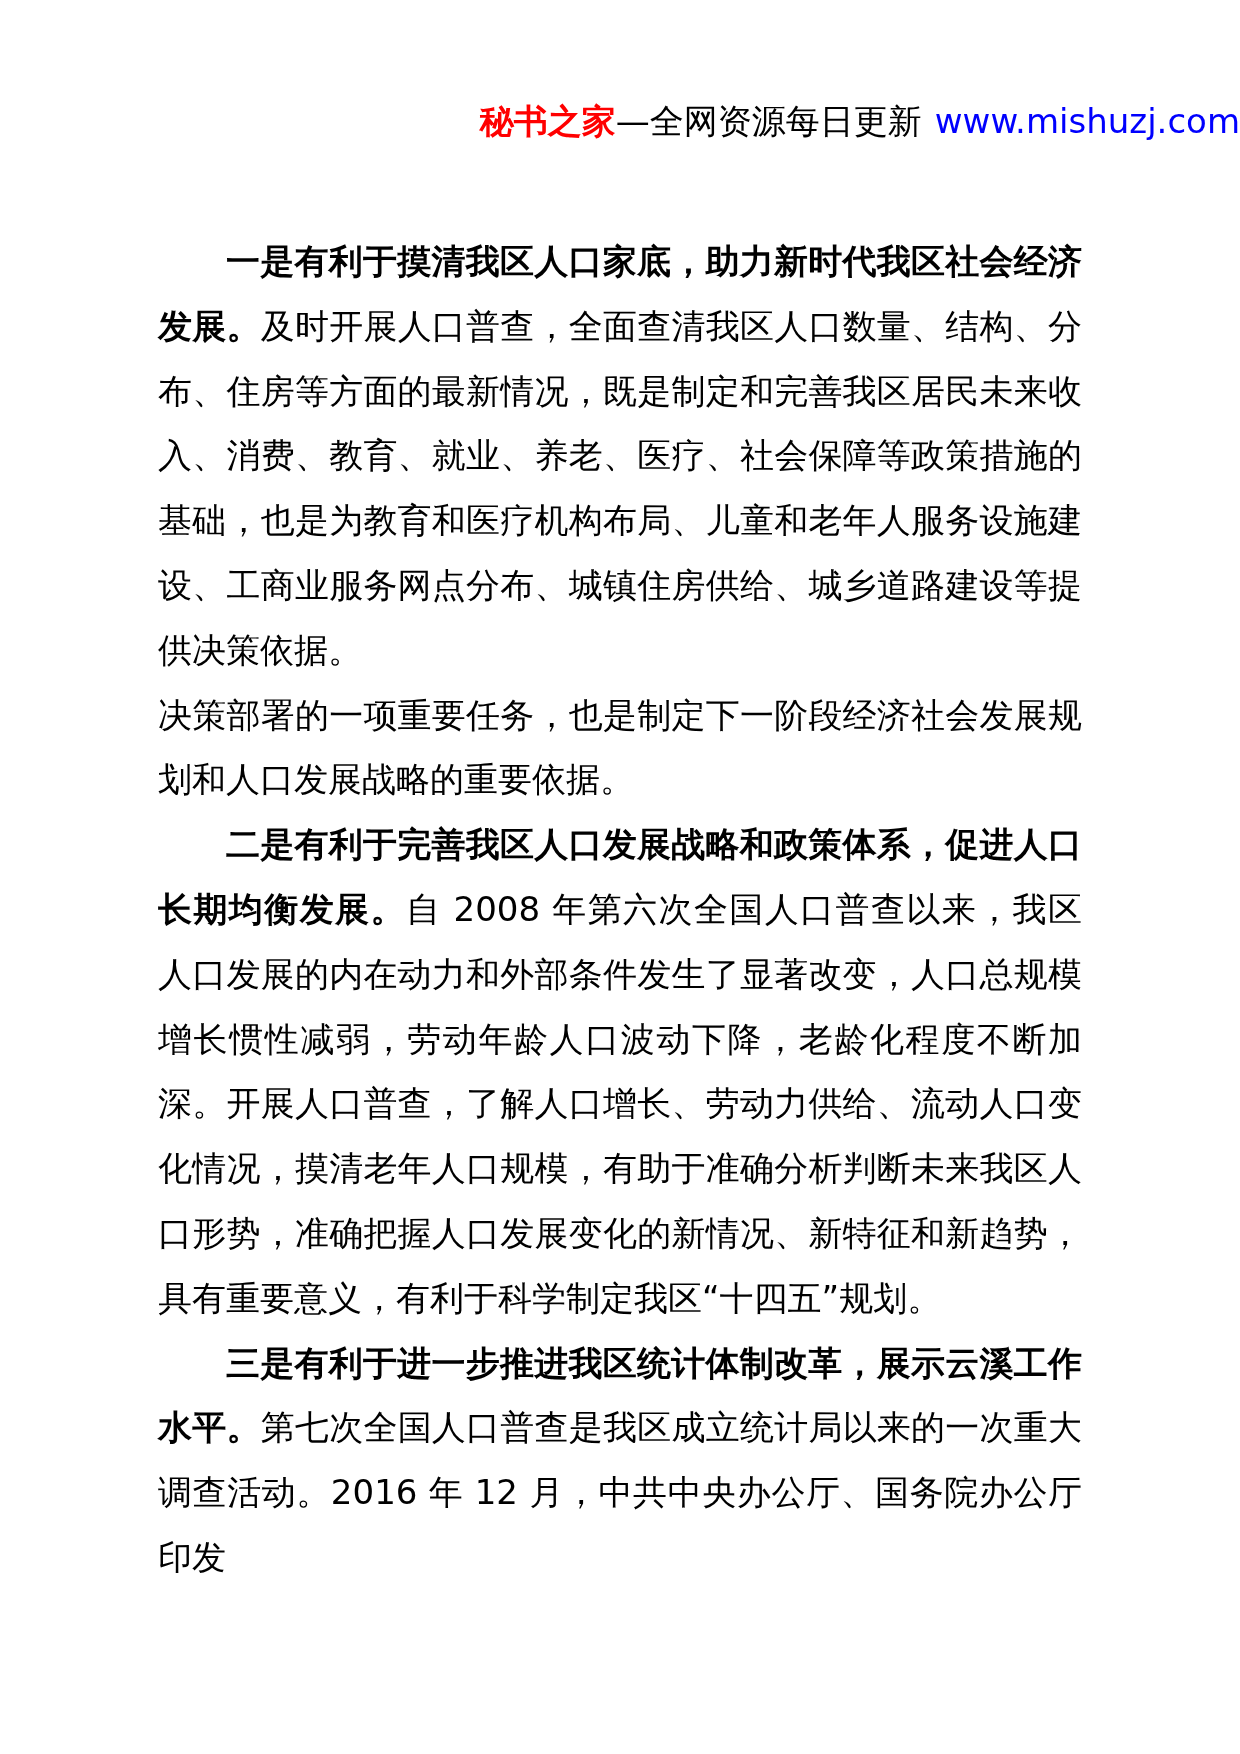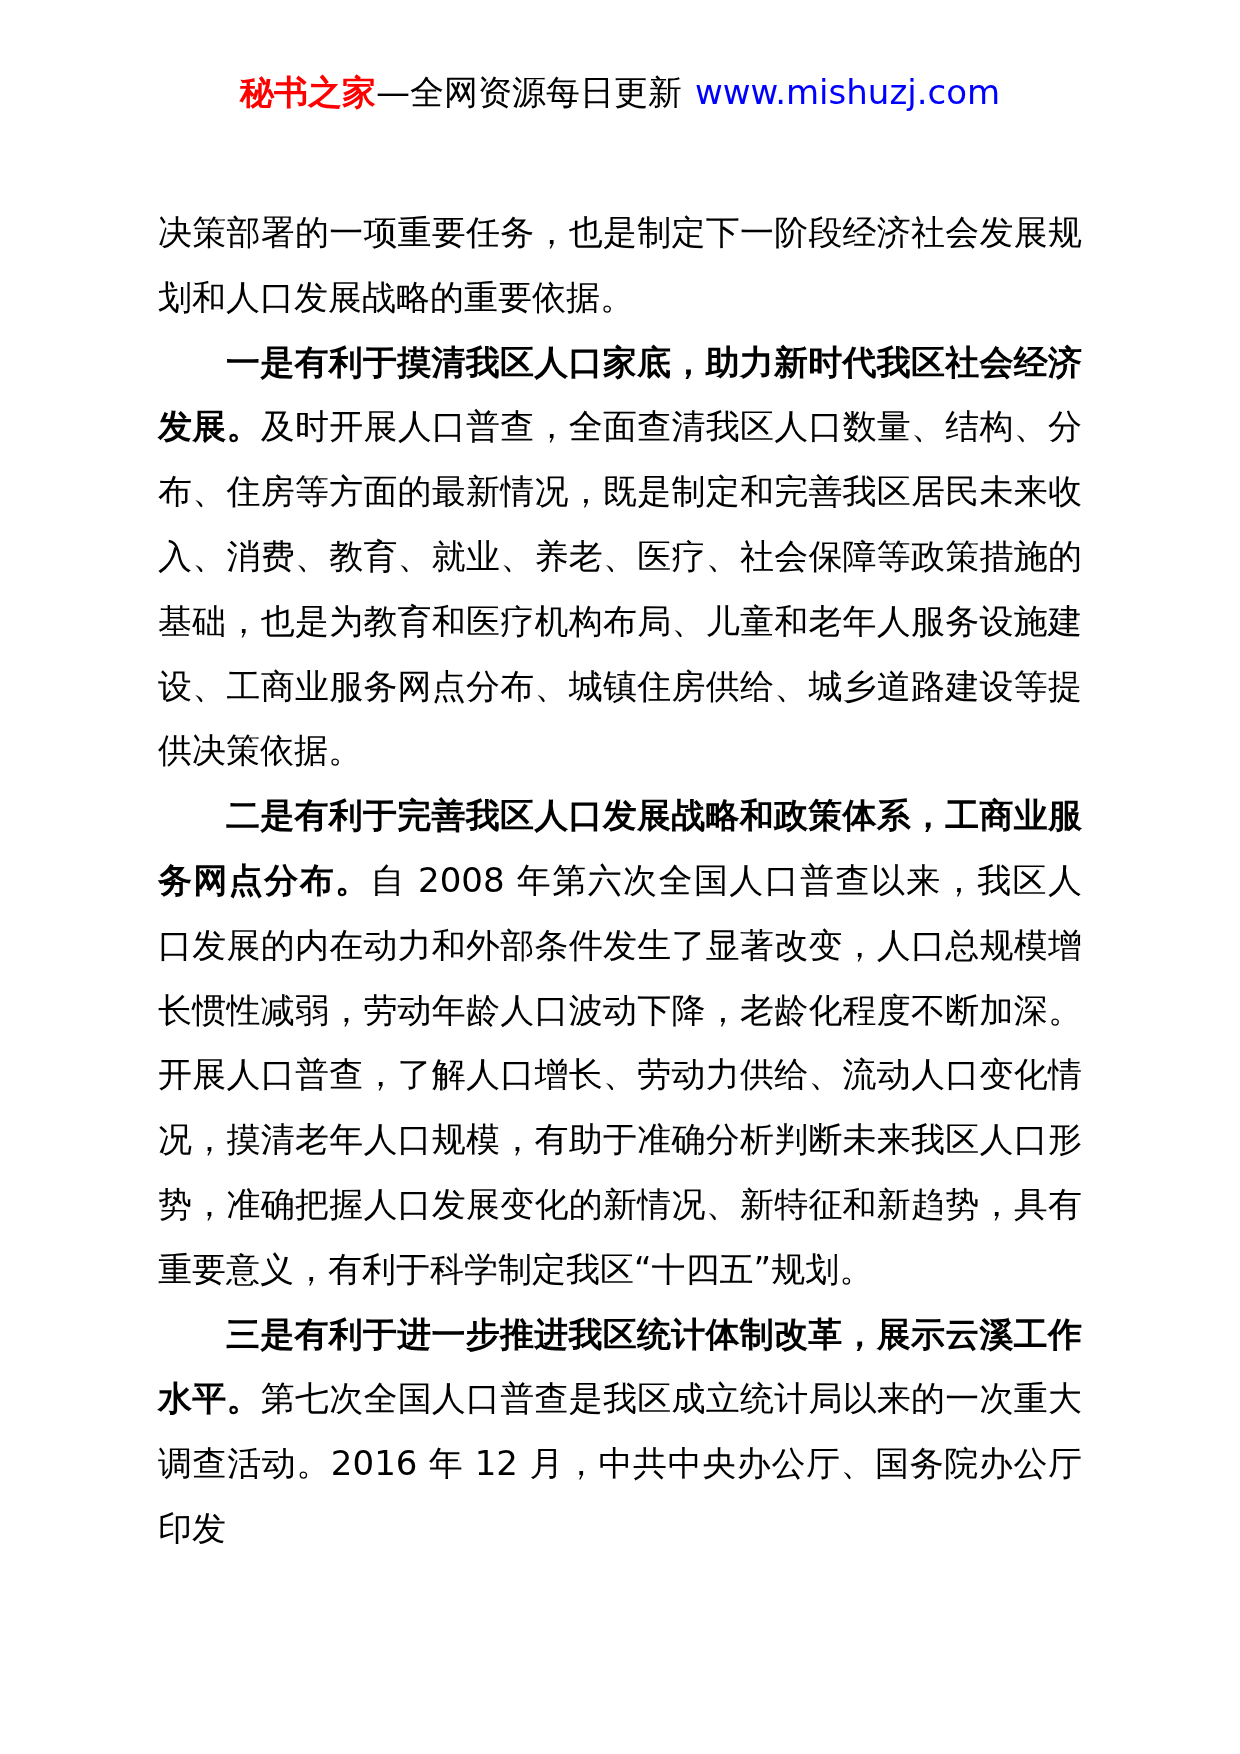--- a/index.html
+++ b/index.html
@@ -9,22 +9,22 @@
   }
   .page {
     position: relative;
     width: 1240px;
     height: 1754px;
     background: #ffffff;
     overflow: hidden;
     font-family: "DejaVu Sans", sans-serif;
   }
   .doc-header {
-    padding-top: 72px;
-    text-align: center;
+    padding-top: 101px;
+    text-align: right;
     font-size: 34px;
     line-height: 40px;
     color: #000000;
     white-space: nowrap;
   }
   .doc-header .brand {
     font-weight: 700;
   }
   .doc-header .sep {
     color: #000000;
@@ -58,19 +58,19 @@
 <body>
 
 <div class="page">
 
   <header class="doc-header">
     <span class="brand" style="color: rgb(255, 0, 0);">秘书之家</span><span class="sep">—</span><span class="tagline">全网资源每日更新</span><span class="url" style="color: rgb(0, 0, 254);">www.mishuzj.com</span>
   </header>
 
   <main class="doc-body" style="color: rgb(0, 0, 0);">
 
-  <p class="para no-indent"><span class="run">决策部署的一项重要任务，也是制定下一阶段经济社会发展规划和人口发展战略的重要依据。</span></p>
-      <p class="para"><span class="run bold">一是有利于摸清我区人口家底，助力新时代我区社会经济发展。</span><span class="run">及时开展人口普查，全面查清我区人口数量、结构、分布、住房等方面的最新情况，既是制定和完善我区居民未来收入、消费、教育、就业、养老、医疗、社会保障等政策措施的基础，也是为教育和医疗机构布局、儿童和老年人服务设施建设、工商业服务网点分布、城镇住房供给、城乡道路建设等提供决策依据。</span></p>
-      <p class="para"><span class="run bold">二是有利于完善我区人口发展战略和政策体系，工商业服务网点分布。</span><span class="run">自 2008 年第六次全国人口普查以来，我区人口发展的内在动力和外部条件发生了显著改变，人口总规模增长惯性减弱，劳动年龄人口波动下降，老龄化程度不断加深。开展人口普查，了解人口增长、劳动力供给、流动人口变化情况，摸清老年人口规模，有助于准确分析判断未来我区人口形势，准确把握人口发展变化的新情况、新特征和新趋势，具有重要意义，有利于科学制定我区“十四五”规划。</span></p>
+  <p class="para"><span class="run bold">一是有利于摸清我区人口家底，助力新时代我区社会经济发展。</span><span class="run">及时开展人口普查，全面查清我区人口数量、结构、分布、住房等方面的最新情况，既是制定和完善我区居民未来收入、消费、教育、就业、养老、医疗、社会保障等政策措施的基础，也是为教育和医疗机构布局、儿童和老年人服务设施建设、工商业服务网点分布、城镇住房供给、城乡道路建设等提供决策依据。</span></p>
+      <p class="para no-indent"><span class="run">决策部署的一项重要任务，也是制定下一阶段经济社会发展规划和人口发展战略的重要依据。</span></p>
+      <p class="para"><span class="run bold">二是有利于完善我区人口发展战略和政策体系，促进人口长期均衡发展。</span><span class="run">自 2008 年第六次全国人口普查以来，我区人口发展的内在动力和外部条件发生了显著改变，人口总规模增长惯性减弱，劳动年龄人口波动下降，老龄化程度不断加深。开展人口普查，了解人口增长、劳动力供给、流动人口变化情况，摸清老年人口规模，有助于准确分析判断未来我区人口形势，准确把握人口发展变化的新情况、新特征和新趋势，具有重要意义，有利于科学制定我区“十四五”规划。</span></p>
       <p class="para"><span class="run bold">三是有利于进一步推进我区统计体制改革，展示云溪工作水平。</span><span class="run">第七次全国人口普查是我区成立统计局以来的一次重大调查活动。2016 年 12 月，中共中央办公厅、国务院办公厅印发</span></p>
     </main>
 
 </div>
 
 </body></html>

